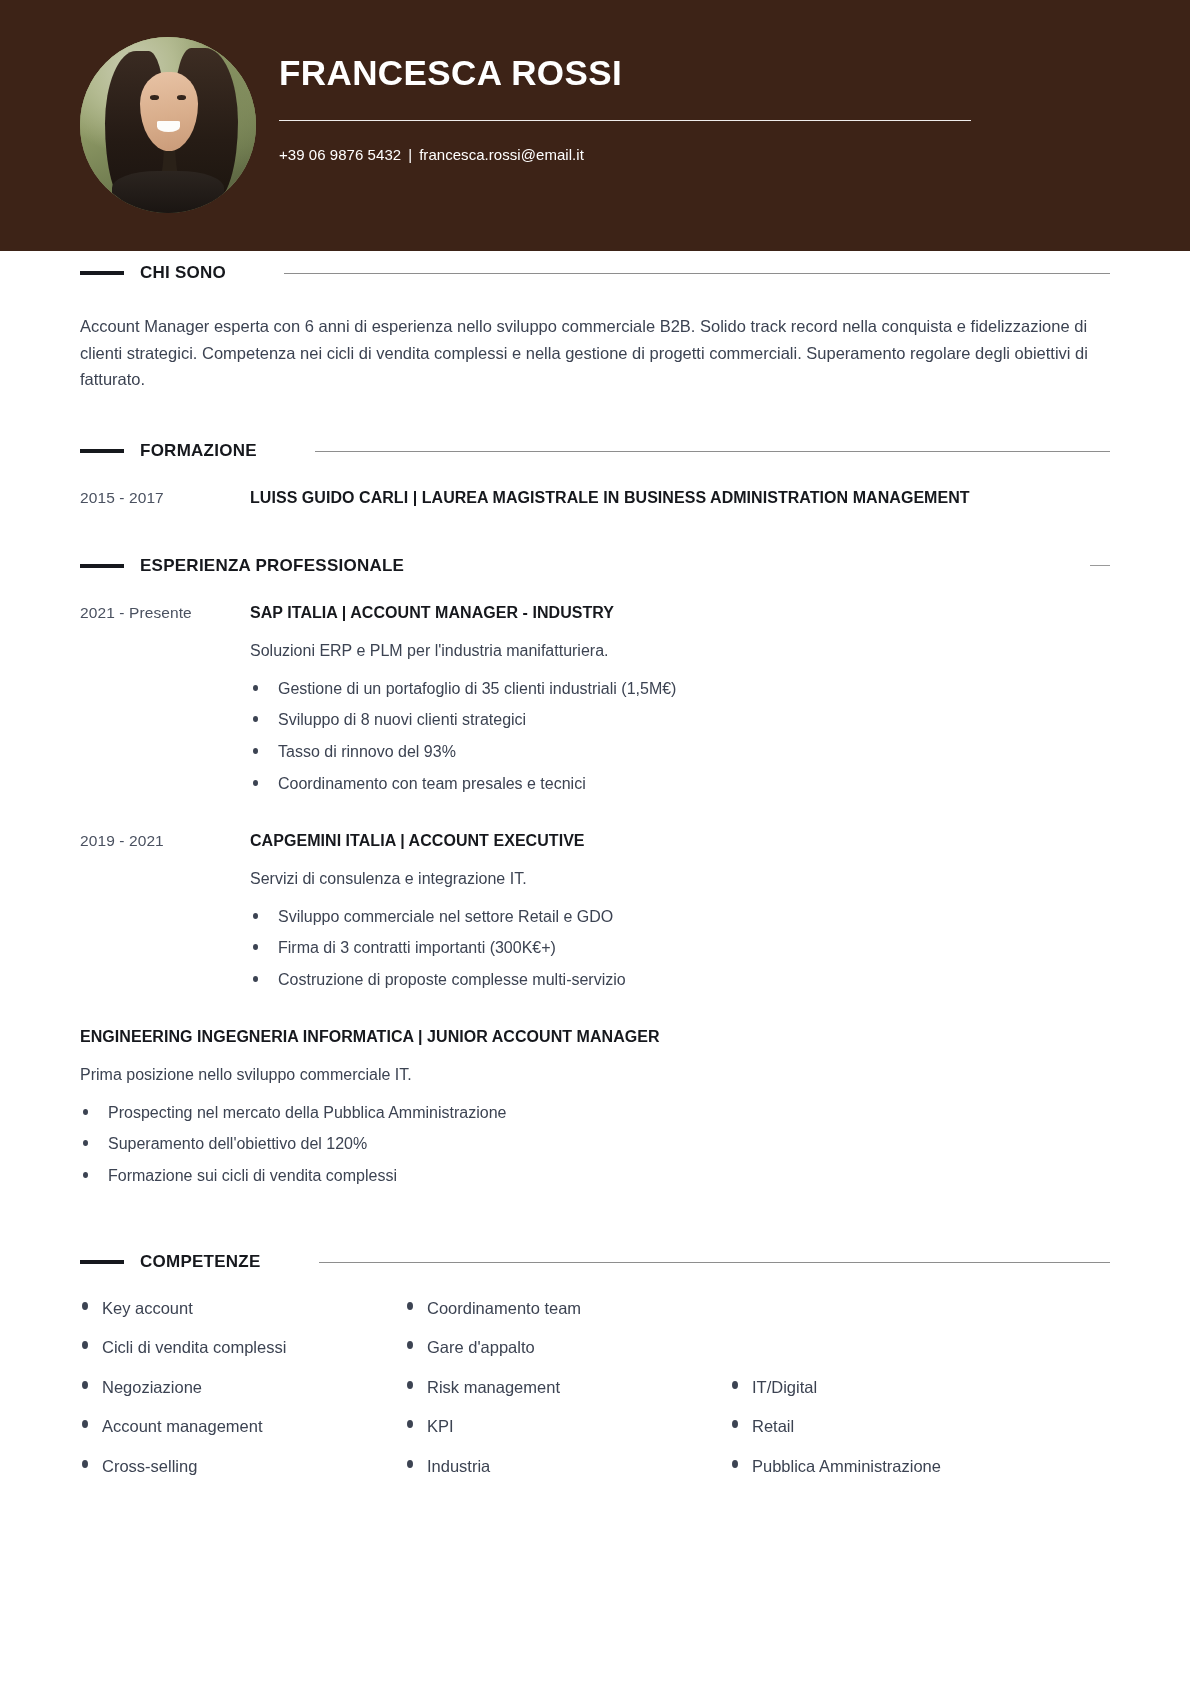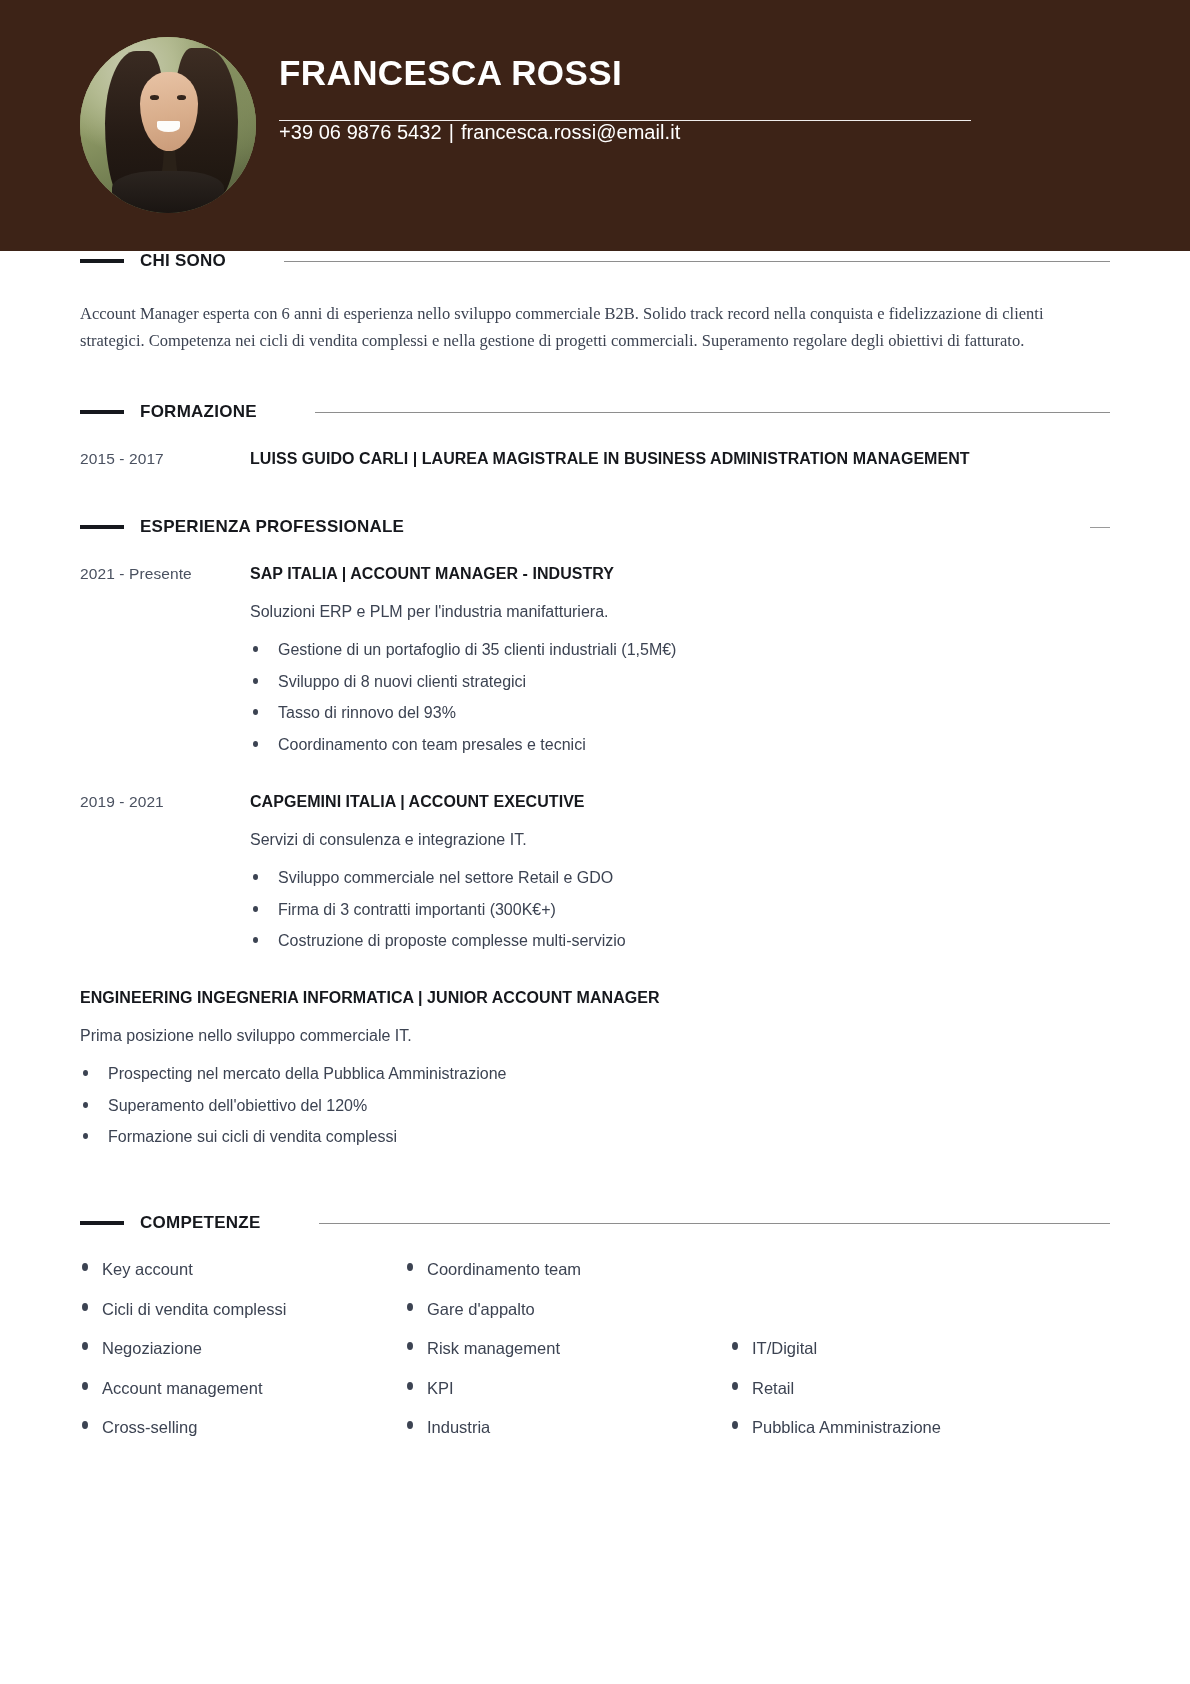--- a/index.html
+++ b/index.html
@@ -112,33 +112,34 @@
     letter-spacing: 0.1px;
   }
   .header-rule {
     margin-top: 27px;
     width: 692px;
     height: 1px;
     background: #ffffff;
     opacity: 0.92;
   }
   .contact {
-    font-size: 20px;
+    margin-top: 25px;
+    font-size: 15px;
     color: #ffffff;
     letter-spacing: 0.05px;
   }
   .contact .sep {
     display: inline-block;
     margin: 0 7px;
     color: #ffffff;
   }
 
   
   .body {
-    padding: 0 80px;
+    padding: 12px 80px;
   }
 
   .section-head {
     display: flex;
     align-items: center;
     gap: 0;
   }
   .section-dash {
     width: 44px;
     height: 4px;
@@ -165,21 +166,20 @@
     margin-left: auto;
     background: #9a9a9a;
   }
   .section-line-spacer { flex: 1 1 auto; }
 
   .summary {
     margin-top: 30px;
     font-size: 16.5px;
     line-height: 1.62;
     color: #3c4352;
-    font-family: Liberation Serif, serif;
   }
 
   .sec-formazione { margin-top: 48px; }
   .sec-esperienza { margin-top: 46px; }
   .sec-competenze { margin-top: 56px; }
 
   .entry {
     display: flex;
     margin-top: 26px;
   }

